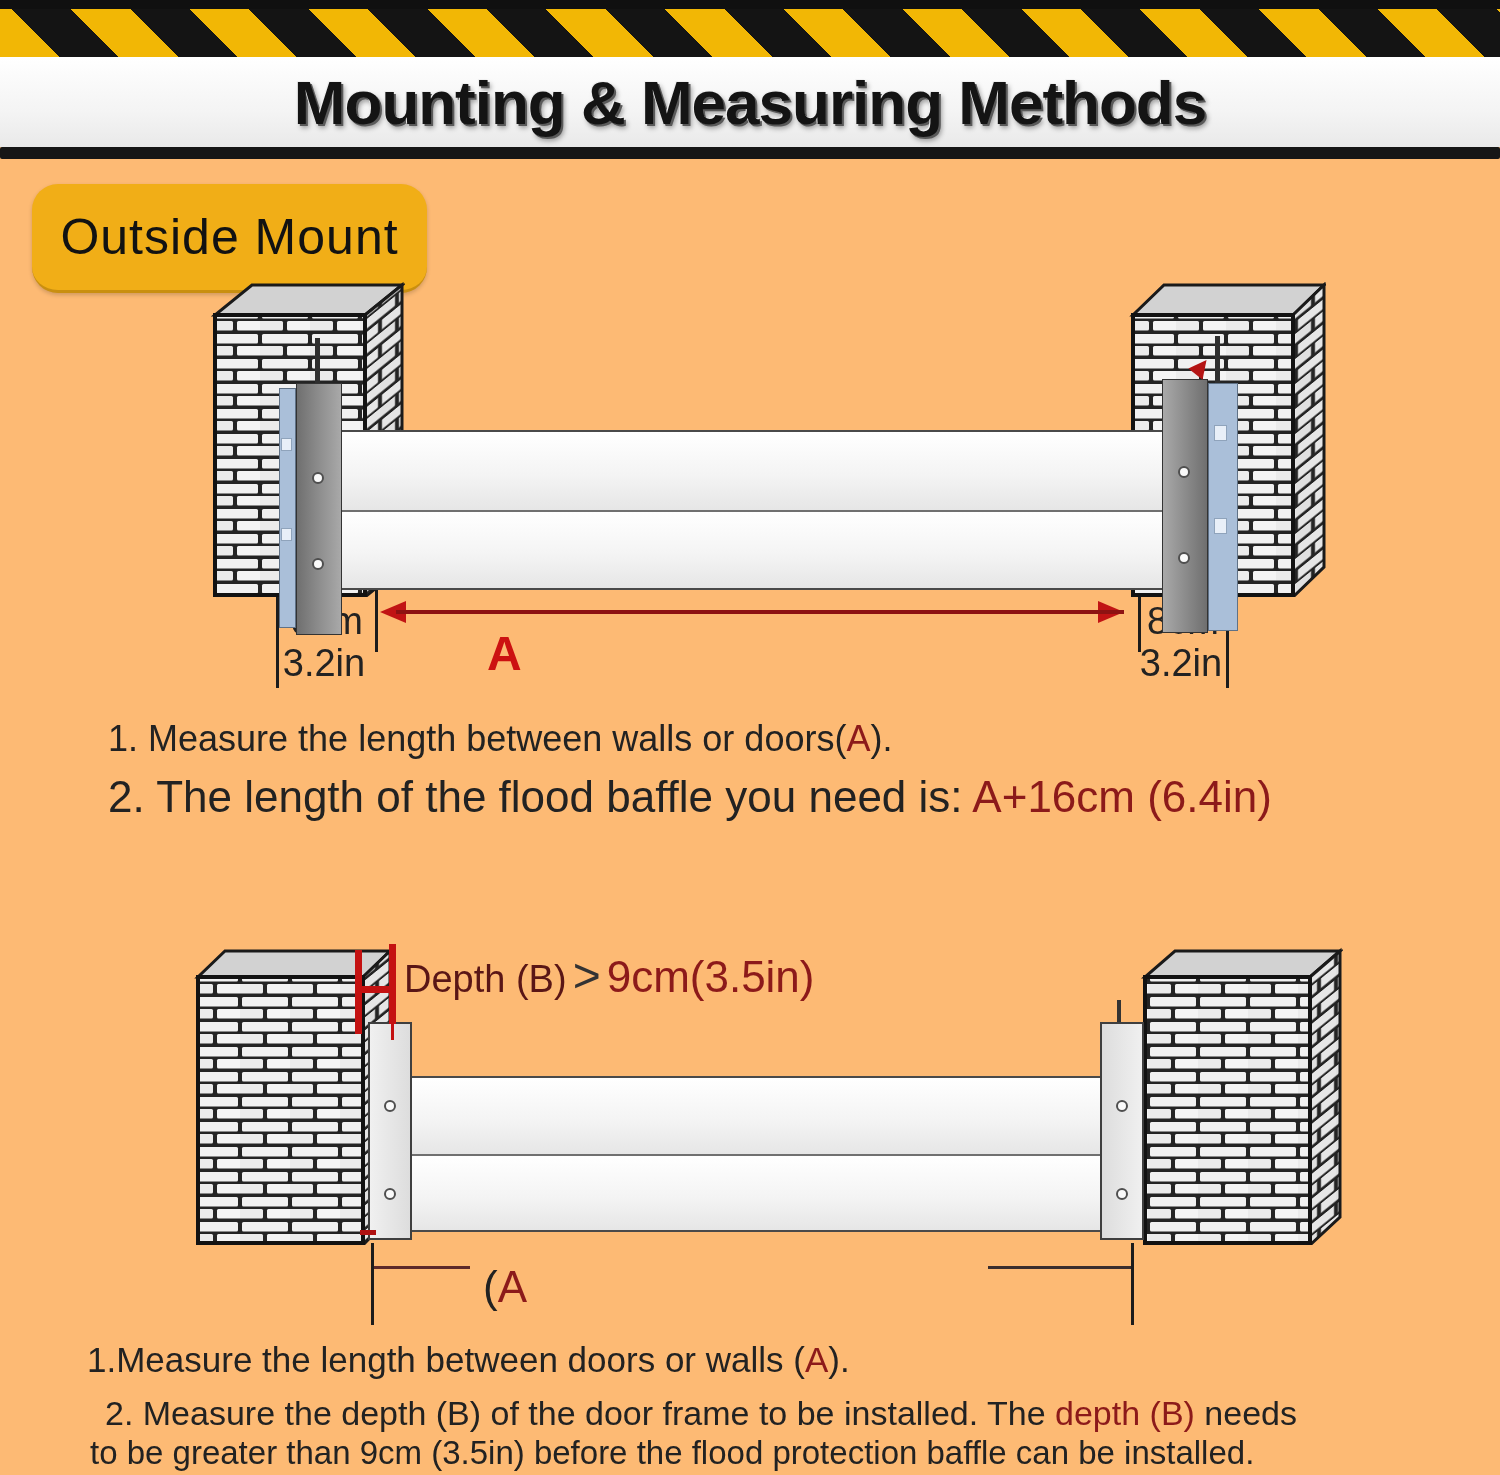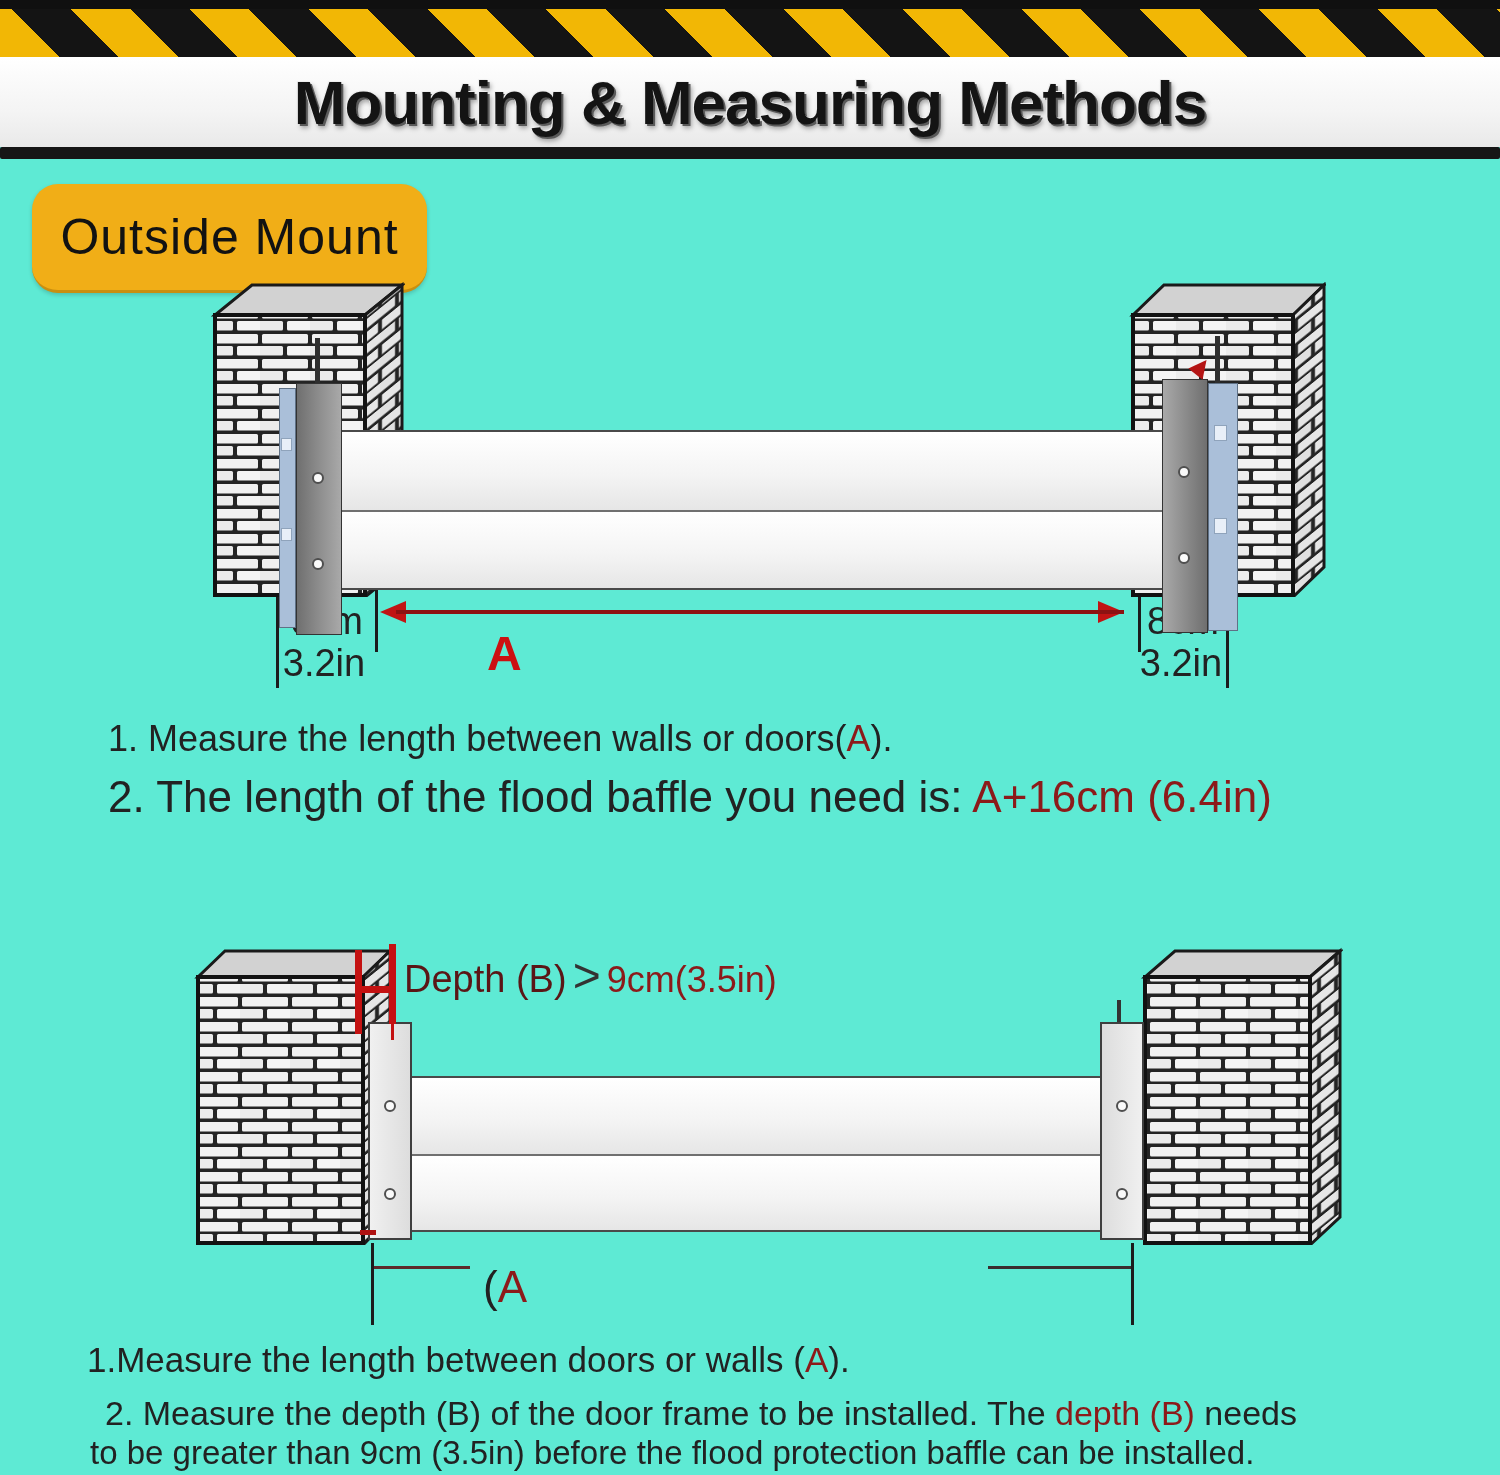--- a/index.html
+++ b/index.html
@@ -1,16 +1,16 @@
 <!DOCTYPE html>
 <html><head>
 <meta charset="utf-8">
 <style>
   html,body{margin:0;padding:0;background:#fff;}
-  .page{position:relative;width:1500px;height:1475px;background:#5eead4;overflow:hidden;
+  .page{position:relative;width:1500px;height:1475px;background:#fdba74;overflow:hidden;
         font-family:"Liberation Sans", sans-serif;color:#1c1c1c;}
   .abs{position:absolute;}
 
   
   .top-strip{position:absolute;left:0;top:0;width:1500px;height:9px;background:#101010;}
   .caution-band{position:absolute;left:0;top:9px;width:1500px;height:48px;
     background:repeating-linear-gradient(45deg,#f2b705 0 42px,#141414 42px 84px);}
   .title-band{position:absolute;left:0;top:57px;width:1500px;height:90px;
     background:linear-gradient(180deg,#ffffff 0%,#f4f4f4 60%,#e9e9e9 100%);
     display:flex;align-items:center;justify-content:center;}
@@ -145,21 +145,21 @@
   </svg>
 
   <div class="redbar" style="left:355px;top:950px;width:7px;height:84px;"></div>
   <div class="redbar" style="left:389px;top:944px;width:7px;height:80px;"></div>
   <div class="redbar" style="left:355px;top:986px;width:41px;height:7px;"></div>
   <div class="redbar" style="left:391px;top:1024px;width:3px;height:16px;"></div>
 
   <div class="caption-row" style="left:404px;top:948px;z-index:6;">
     <span class="darkred" style="font-size:38px;">Depth (B) </span>
     <span style="font-size:48px;color:#333;padding:0 6px;">&gt;</span>
-    <span class="maroon" style="font-size:36px;">9cm(3.5in)</span>
+    <span class="maroon" style="font-size:44px;">9cm(3.5in)</span>
   </div>
 
   <div class="panel" style="left:410px;top:1076px;width:692px;height:156px;z-index:2;">
     <div class="slat"></div>
     <div class="slat bottom"></div>
   </div>
 
   <div class="abs" style="left:368px;top:1022px;width:44px;height:218px;background:linear-gradient(90deg,#f0f0f0,#dddddd);border:2px solid #3f3f3f;box-sizing:border-box;z-index:4;"></div>
   <div class="screw" style="left:384px;top:1100px;"></div>
   <div class="screw" style="left:384px;top:1188px;"></div>

